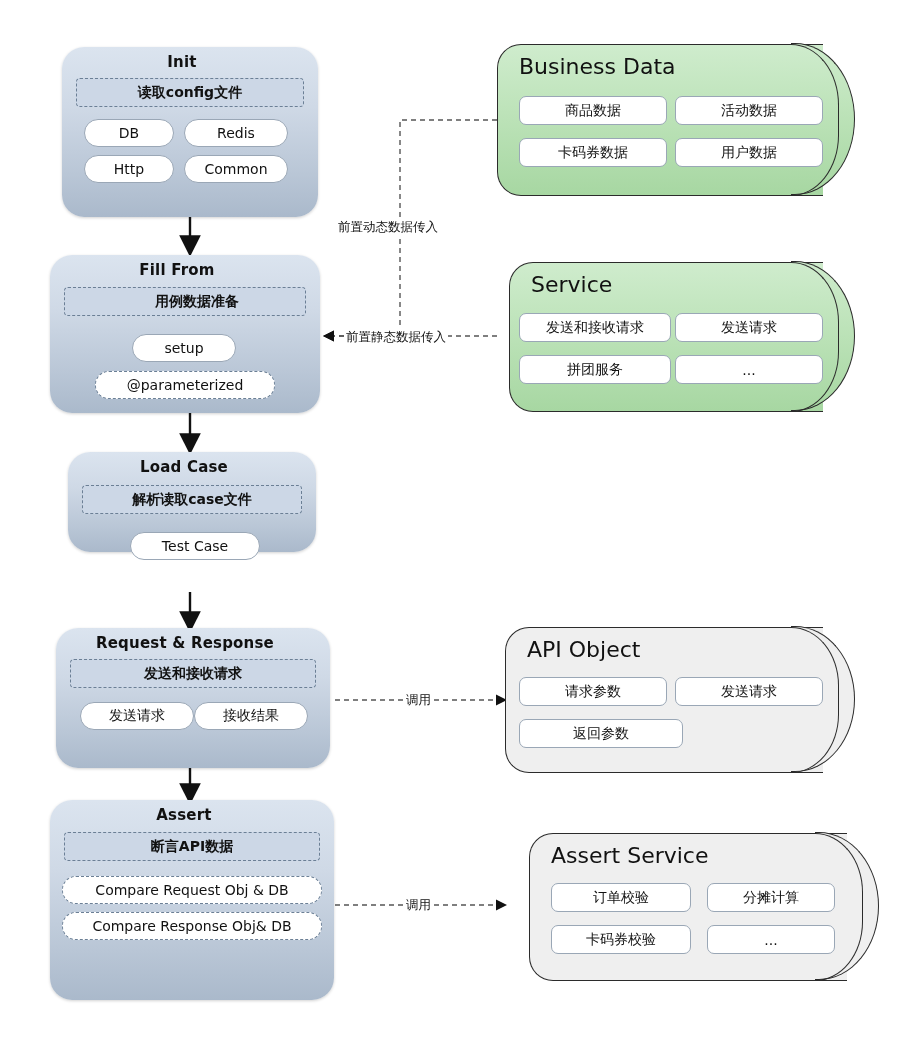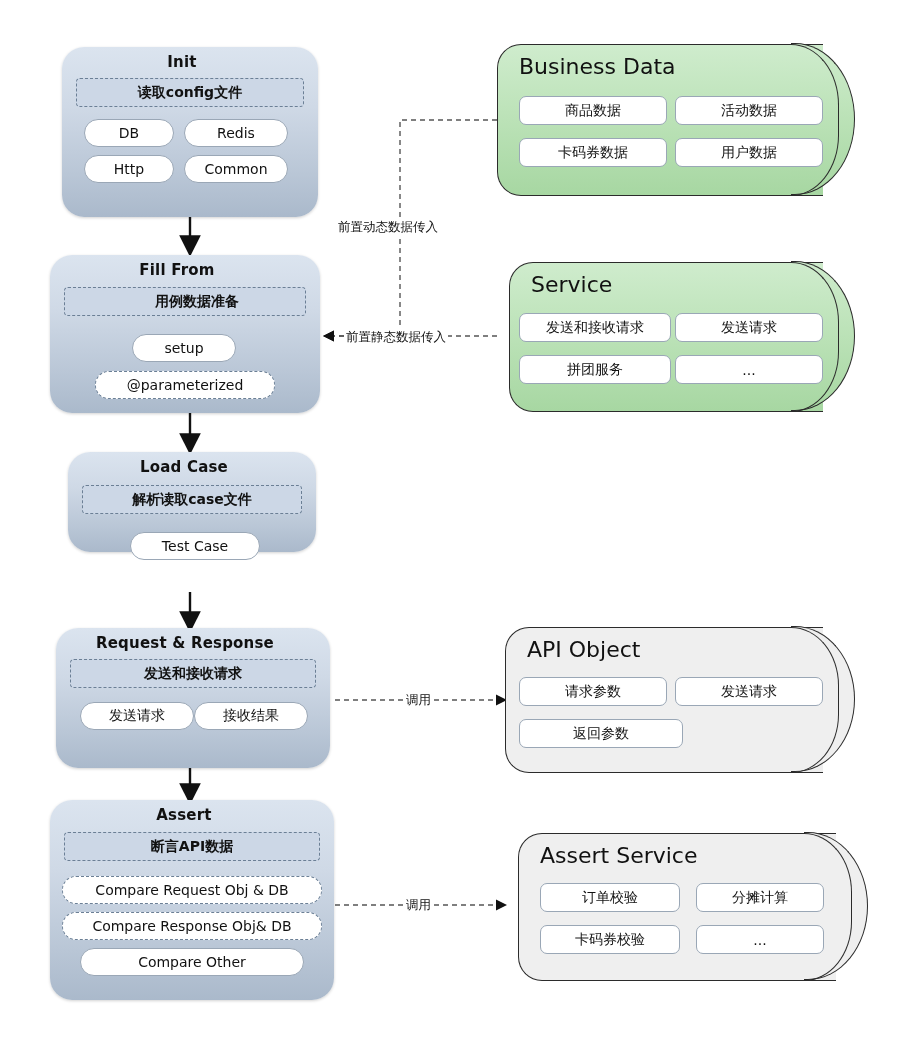--- a/index.html
+++ b/index.html
@@ -167,21 +167,20 @@
     <div class="band" style="top:31px;">发送和接收请求</div>
     <div class="pill" style="left:24px;top:74px;width:114px;">发送请求</div>
     <div class="pill" style="left:138px;top:74px;width:114px;">接收结果</div>
   </div>
 
   <div class="stage" style="left:50px;top:800px;width:284px;height:200px;">
     <div class="stage-title">Assert</div>
     <div class="band" style="top:32px;">断言API数据</div>
     <div class="pill dashed" style="left:12px;top:76px;width:260px;">Compare Request Obj &amp; DB</div>
     <div class="pill dashed" style="left:12px;top:112px;width:260px;">Compare Response Obj&amp; DB</div>
-    <div class="pill" style="left:30px;top:148px;width:224px;">Compare Other</div>
   </div>
 
   <div class="cyl green" style="left:497px;top:44px;width:370px;height:152px;">
     <div class="body" style="width:326px;height:152px;"></div>
     <div class="cap" style="left:294px;height:152px;"></div>
     <div class="capline" style="left:294px;height:152px;"></div>
     <div class="title">Business Data</div>
     <div class="item" style="left:22px;top:52px;width:148px;">商品数据</div>
     <div class="item" style="left:178px;top:52px;width:148px;">活动数据</div>
     <div class="item" style="left:22px;top:94px;width:148px;">卡码券数据</div>
@@ -202,21 +201,21 @@
   <div class="cyl gray" style="left:505px;top:627px;width:370px;height:146px;">
     <div class="body" style="width:318px;height:146px;"></div>
     <div class="cap" style="left:286px;height:146px;"></div>
     <div class="capline" style="left:286px;height:146px;"></div>
     <div class="title">API Object</div>
     <div class="item" style="left:14px;top:50px;width:148px;">请求参数</div>
     <div class="item" style="left:170px;top:50px;width:148px;">发送请求</div>
     <div class="item" style="left:14px;top:92px;width:164px;">返回参数</div>
   </div>
 
-  <div class="cyl gray" style="left:518px;top:833px;width:370px;height:148px;padding-left:8px;">
+  <div class="cyl gray" style="left:529px;top:833px;width:370px;height:148px;padding-left:8px;">
     <div class="body" style="width:318px;height:148px;"></div>
     <div class="cap" style="left:286px;height:148px;"></div>
     <div class="capline" style="left:286px;height:148px;"></div>
     <div class="title">Assert Service</div>
     <div class="item" style="left:22px;top:50px;width:140px;">订单校验</div>
     <div class="item" style="left:178px;top:50px;width:128px;">分摊计算</div>
     <div class="item" style="left:22px;top:92px;width:140px;">卡码券校验</div>
     <div class="item" style="left:178px;top:92px;width:128px;">...</div>
   </div>
 

